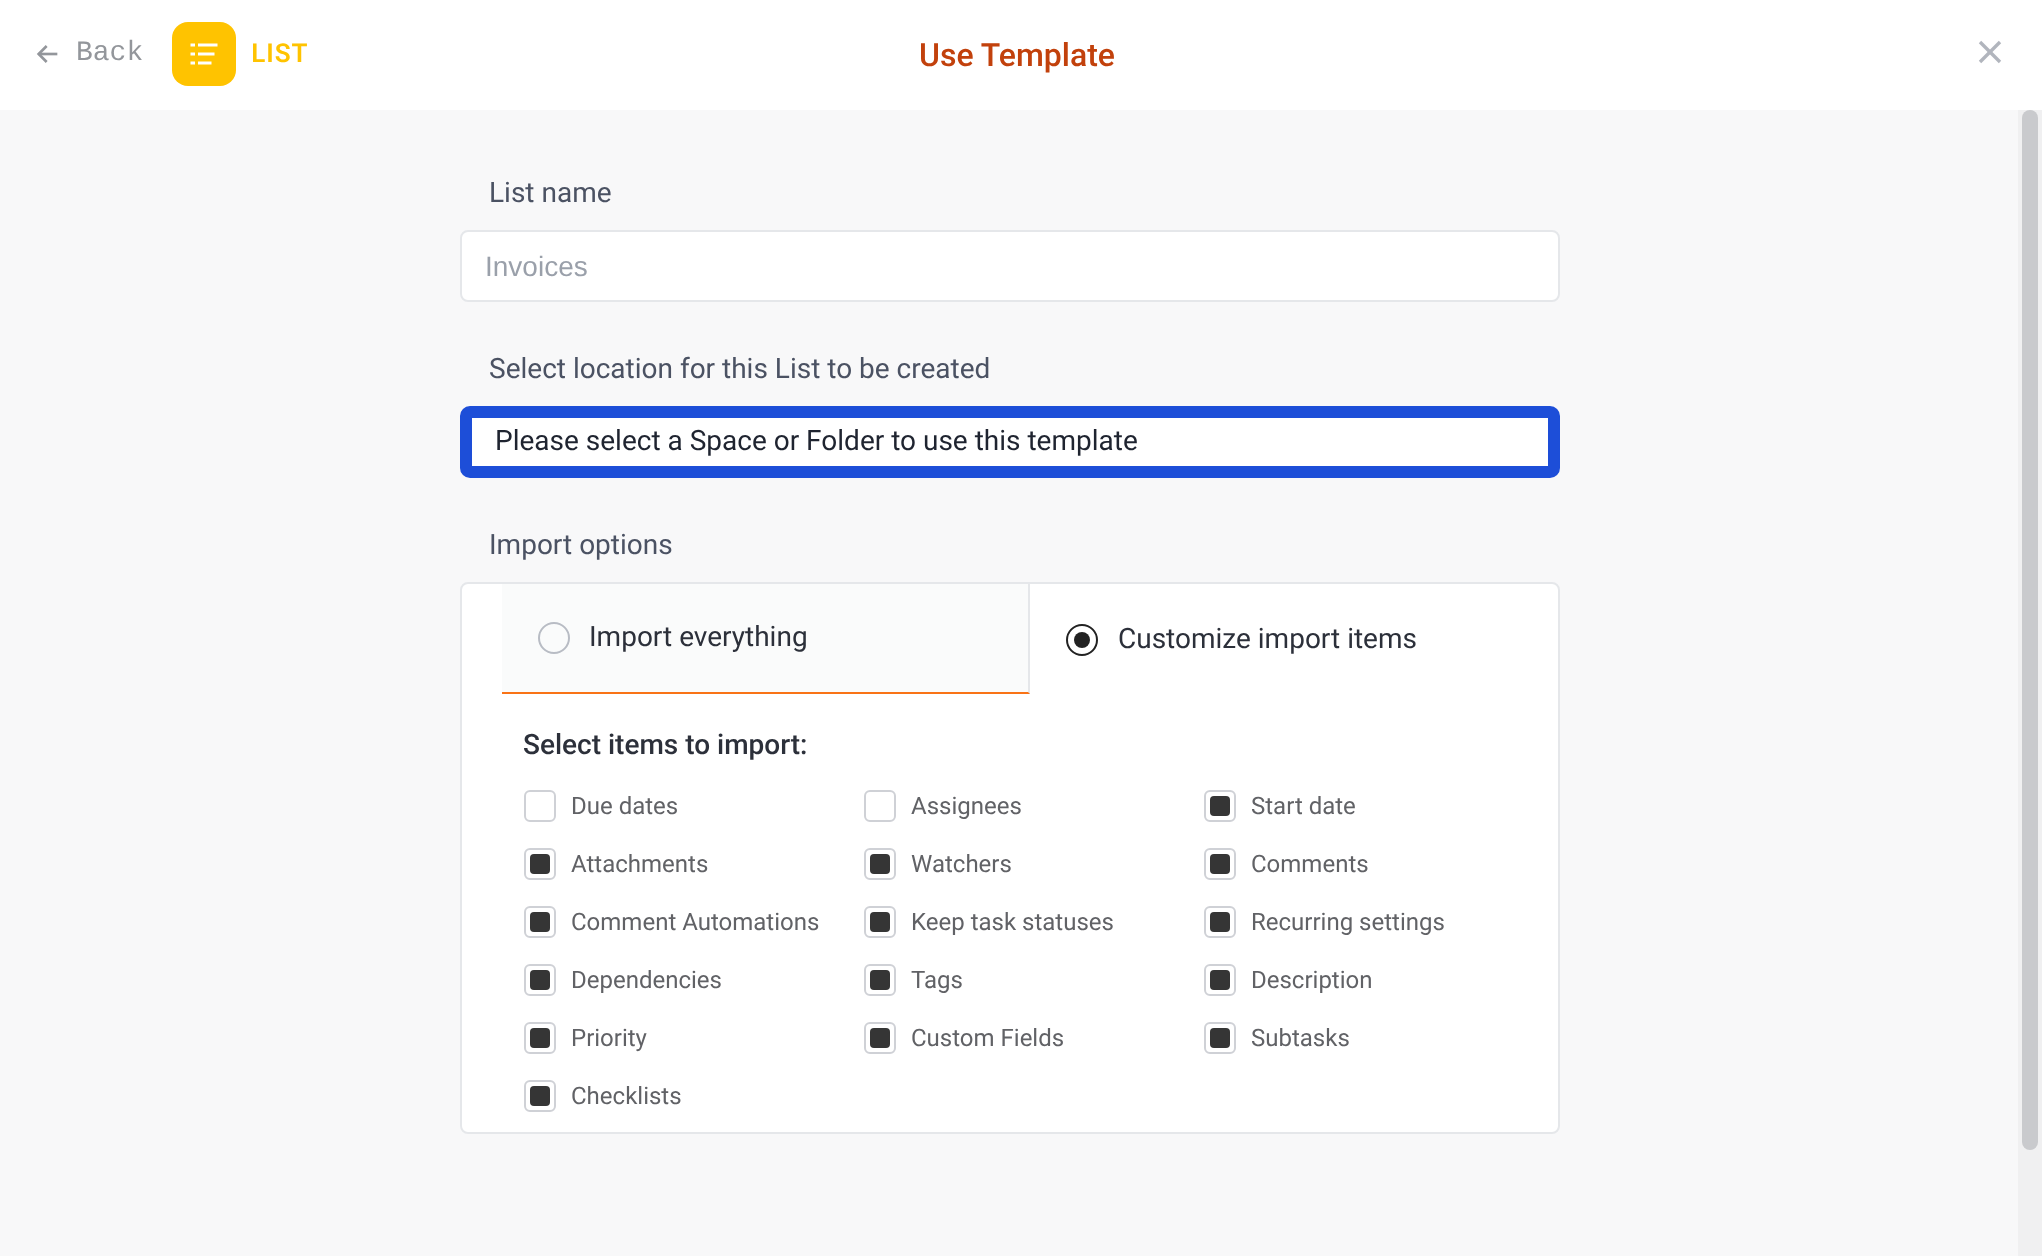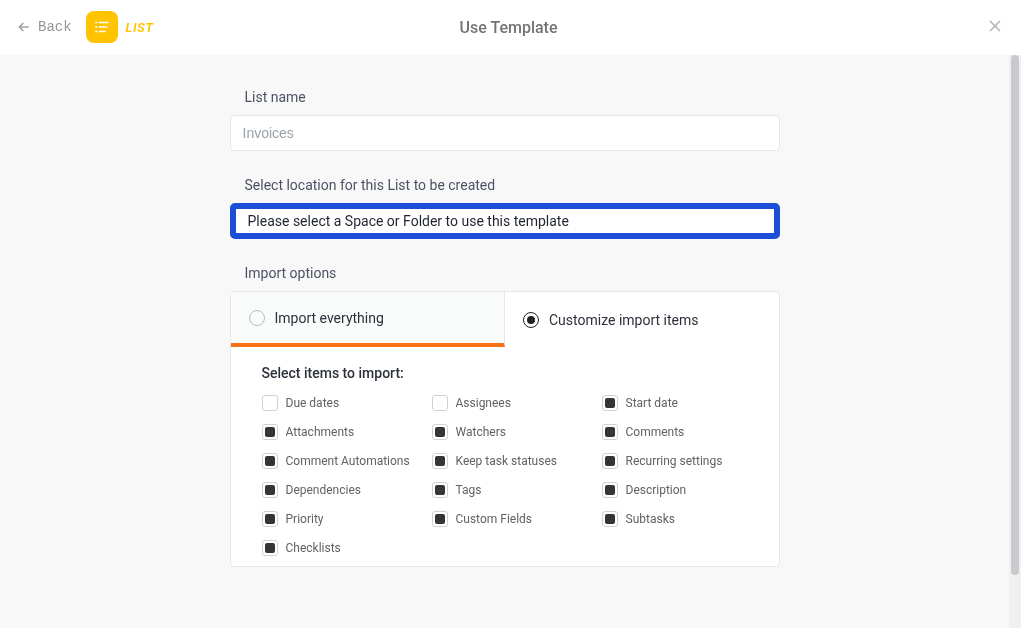--- a/index.html
+++ b/index.html
@@ -44,29 +44,28 @@
     display: flex;
     align-items: center;
     justify-content: center;
   }
   .list-icon-box svg { fill: #fff; }
   .list-label {
     color: #ffc300;
     font-size: 13px;
     font-weight: 600;
     letter-spacing: 0.5px;
-    font-style: italic;
   }
   .title {
     position: absolute;
     left: 0; right: 4px;
     text-align: center;
     font-size: 16px;
     font-weight: 500;
-    color: #737373;
+    color: #c2410c;
     pointer-events: none;
   }
   .close-btn {
     position: absolute;
     right: 16px;
     top: 16px;
     cursor: pointer;
     color: #b1b5bd;
   }
   .content-shell {
@@ -128,21 +127,22 @@
     align-items: center;
     gap: 10px;
     padding: 0 18px;
     font-size: 14px;
     color: #2c303a;
     cursor: pointer;
   }
   .import-tab.inactive {
     background: #fafbfb;
     border-right: 1px solid #e5e7ea;
-    border-bottom: 4px solid #f97316;
+    border-bottom: 1px solid #f97316;
+    margin-left: 20px;
   }
   .radio-outer {
     width: 16px; height: 16px;
     border: 1.5px solid #b8bcc4;
     border-radius: 50%;
     display: flex; align-items: center; justify-content: center;
     flex-shrink: 0;
   }
   .radio-outer.selected { border-color: #222; }
   .radio-inner {

